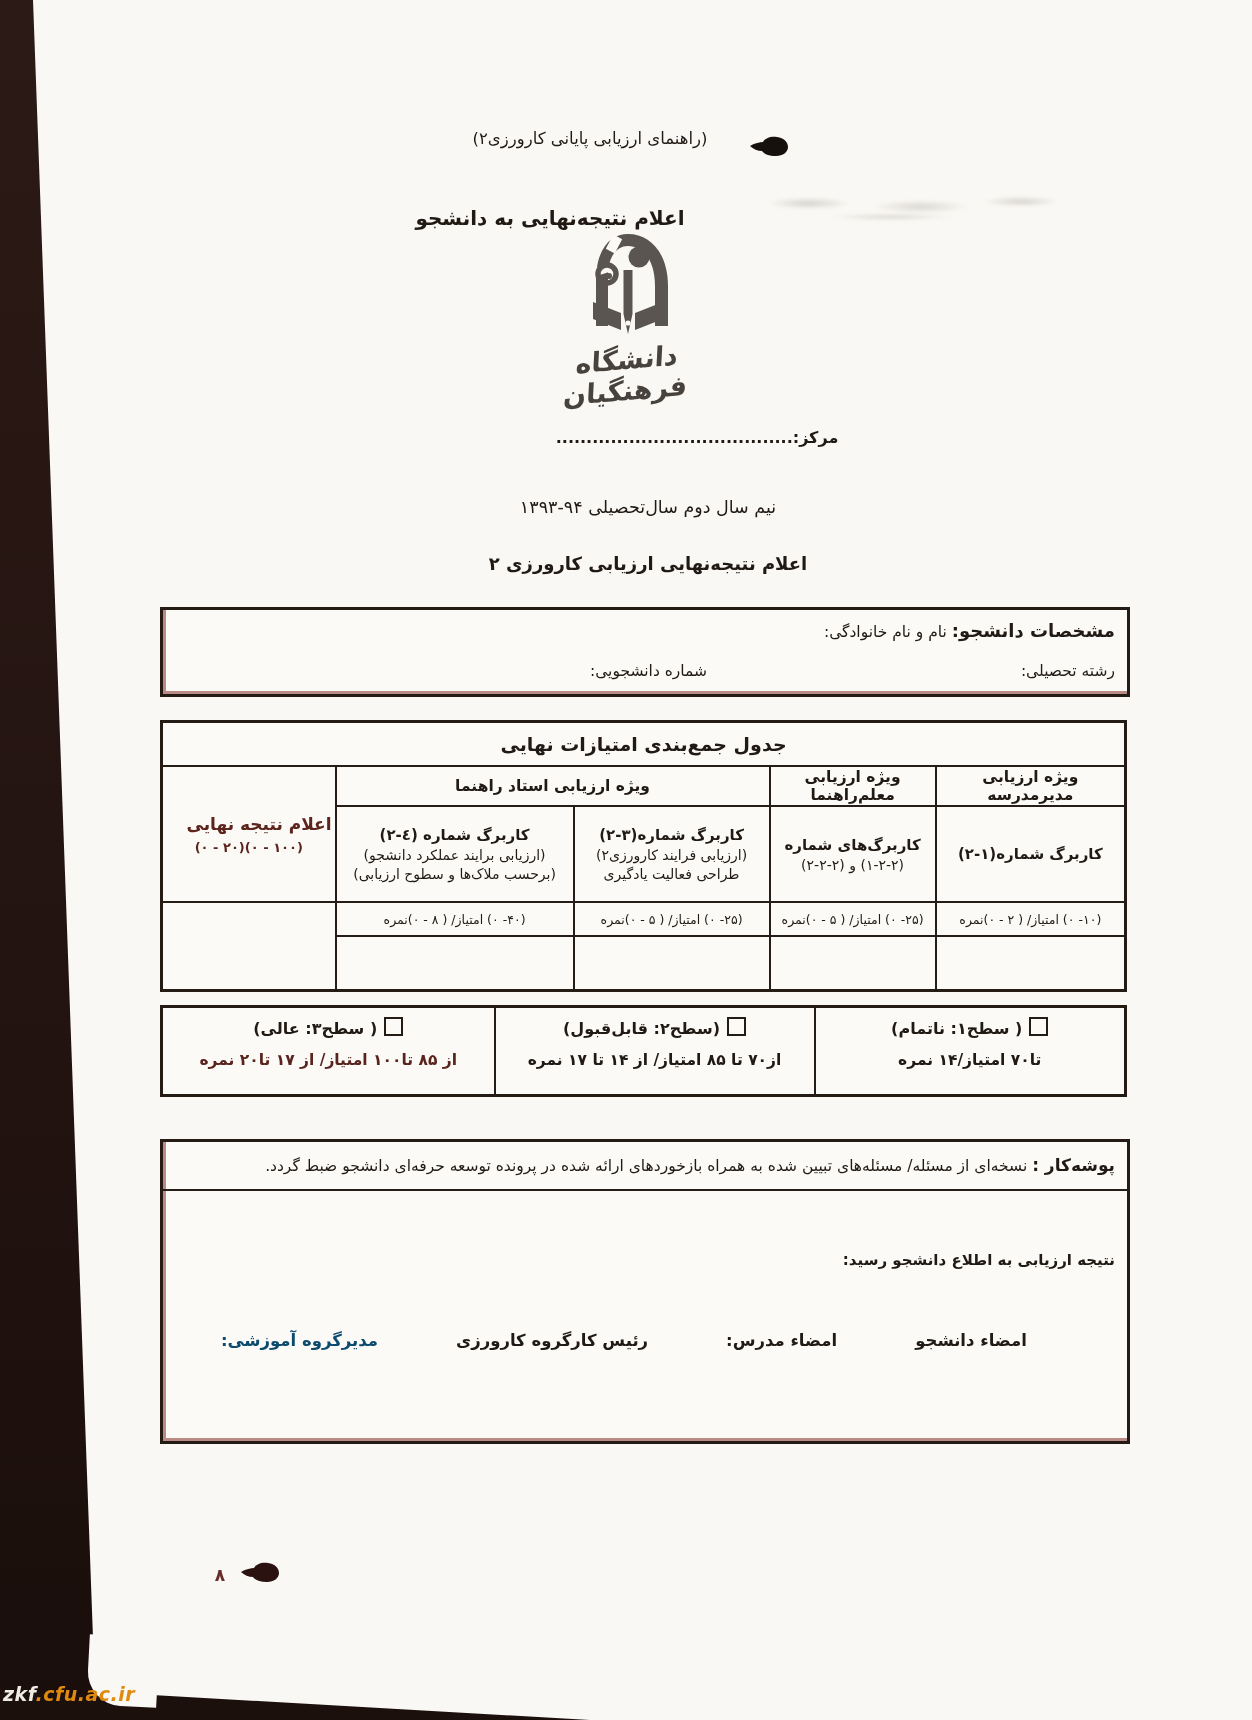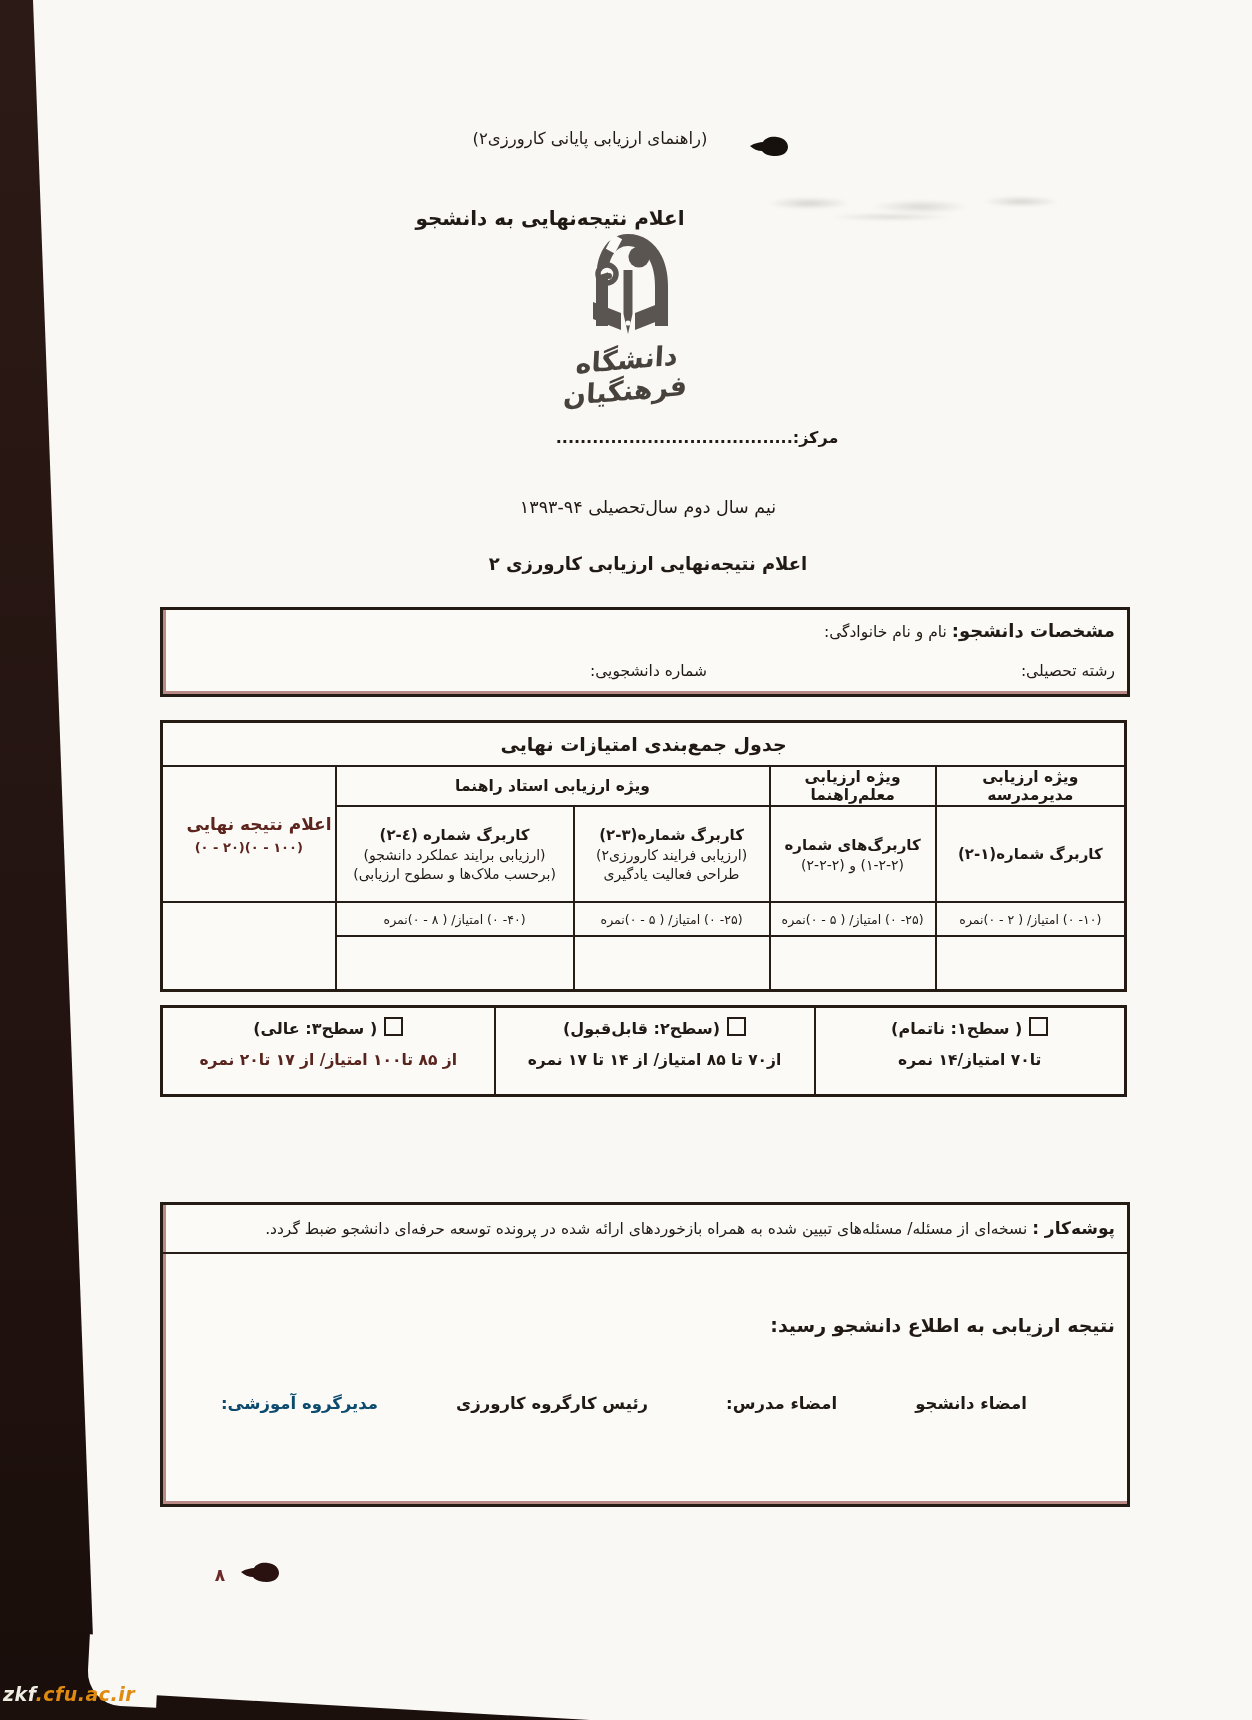--- a/index.html
+++ b/index.html
@@ -88,27 +88,27 @@
   .lvl-red{color:#5a241e;}
   .cbx{
     display:inline-block;width:15px;height:15px;border:2px solid #241b15;
     vertical-align:-2px;margin-inline-end:7px;background:#fbfaf7;
   }
   .cbx-s{
     display:inline-block;width:12px;height:12px;border:1.5px solid #241b15;
     vertical-align:-1px;margin:0 3px;background:#fbfaf7;
   }
 
-  .port-box{left:160px;top:1202px;width:964px;height:299px;}
+  .port-box{left:160px;top:1139px;width:964px;height:299px;}
   .port-row{position:absolute;right:0;left:0;padding:0 12px;box-sizing:border-box;font-size:15.5px;}
   .port-row .lbl{font-size:17px;font-weight:bold;}
   .port-r1{top:0;height:49px;line-height:46px;border-bottom:2.5px solid #261d16;}
   .port-r2{top:49px;height:48px;line-height:46px;border-bottom:2.5px solid #261d16;}
   .port-r3{top:97px;bottom:0;}
-  .result-notice{position:absolute;right:12px;top:12px;font-size:19px;font-weight:bold;text-align:right;}
+  .result-notice{position:absolute;right:12px;top:12px;font-size:15px;font-weight:bold;text-align:right;}
   .sig-row{
     position:absolute;top:92px;right:100px;left:58px;
     display:flex;justify-content:space-between;direction:rtl;
     font-size:16.5px;font-weight:bold;
   }
   .sig-director{color:#0c4a6e;}
 
   .page-num{left:210px;top:1565px;width:20px;font-size:17px;color:#6b2b28;font-weight:bold;}
   .hand-bottom{left:240px;top:1562px;width:40px;height:22px;}
   .watermark{

